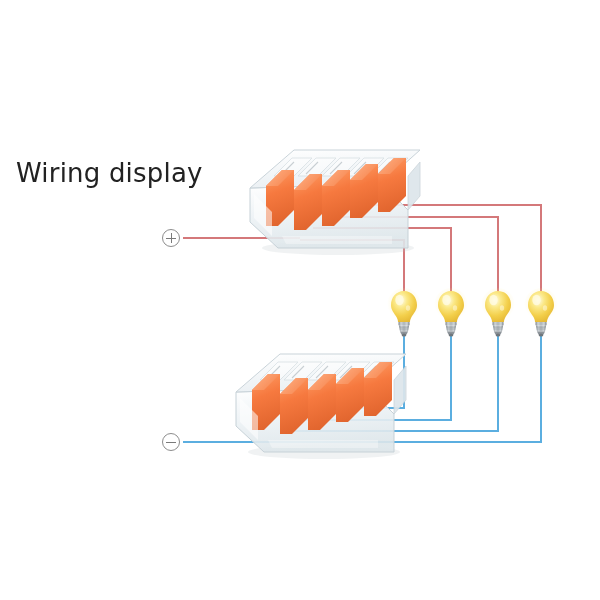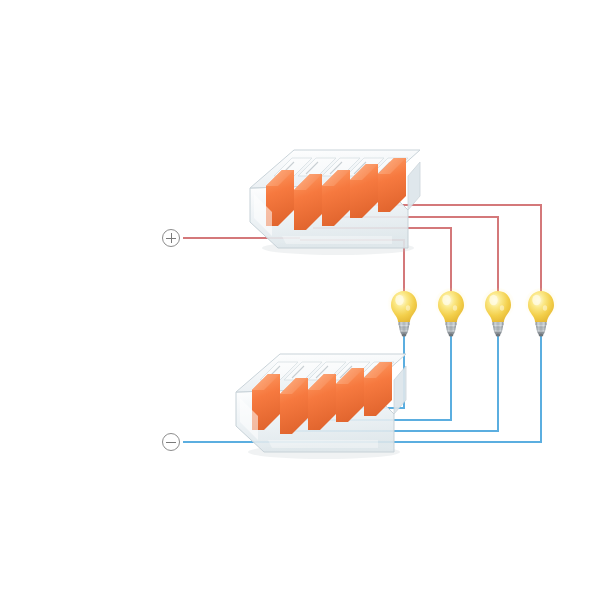--- a/index.html
+++ b/index.html
@@ -133,20 +133,21 @@
 
     <g id="negative-wires" fill="none" stroke="#5baee0" stroke-width="2" stroke-linecap="butt" stroke-linejoin="miter">
       <path d="M 404 336 L 404 408 L 300 408"></path>
       <path d="M 451 336 L 451 420 L 291 420"></path>
       <path d="M 498 336 L 498 431 L 283 431"></path>
       <path d="M 541 336 L 541 442 L 290 442"></path>
       <path d="M 183 442 L 300 442"></path>
     </g>
   </svg>
 
+  <div class="title-text">Wiring display</div>
 
   <div class="terminal-badge" id="plus-terminal">
     <span class="bar-h"></span>
     <span class="bar-v"></span>
   </div>
 
   <div class="terminal-badge" id="minus-terminal">
     <span class="bar-h"></span>
   </div>
 

